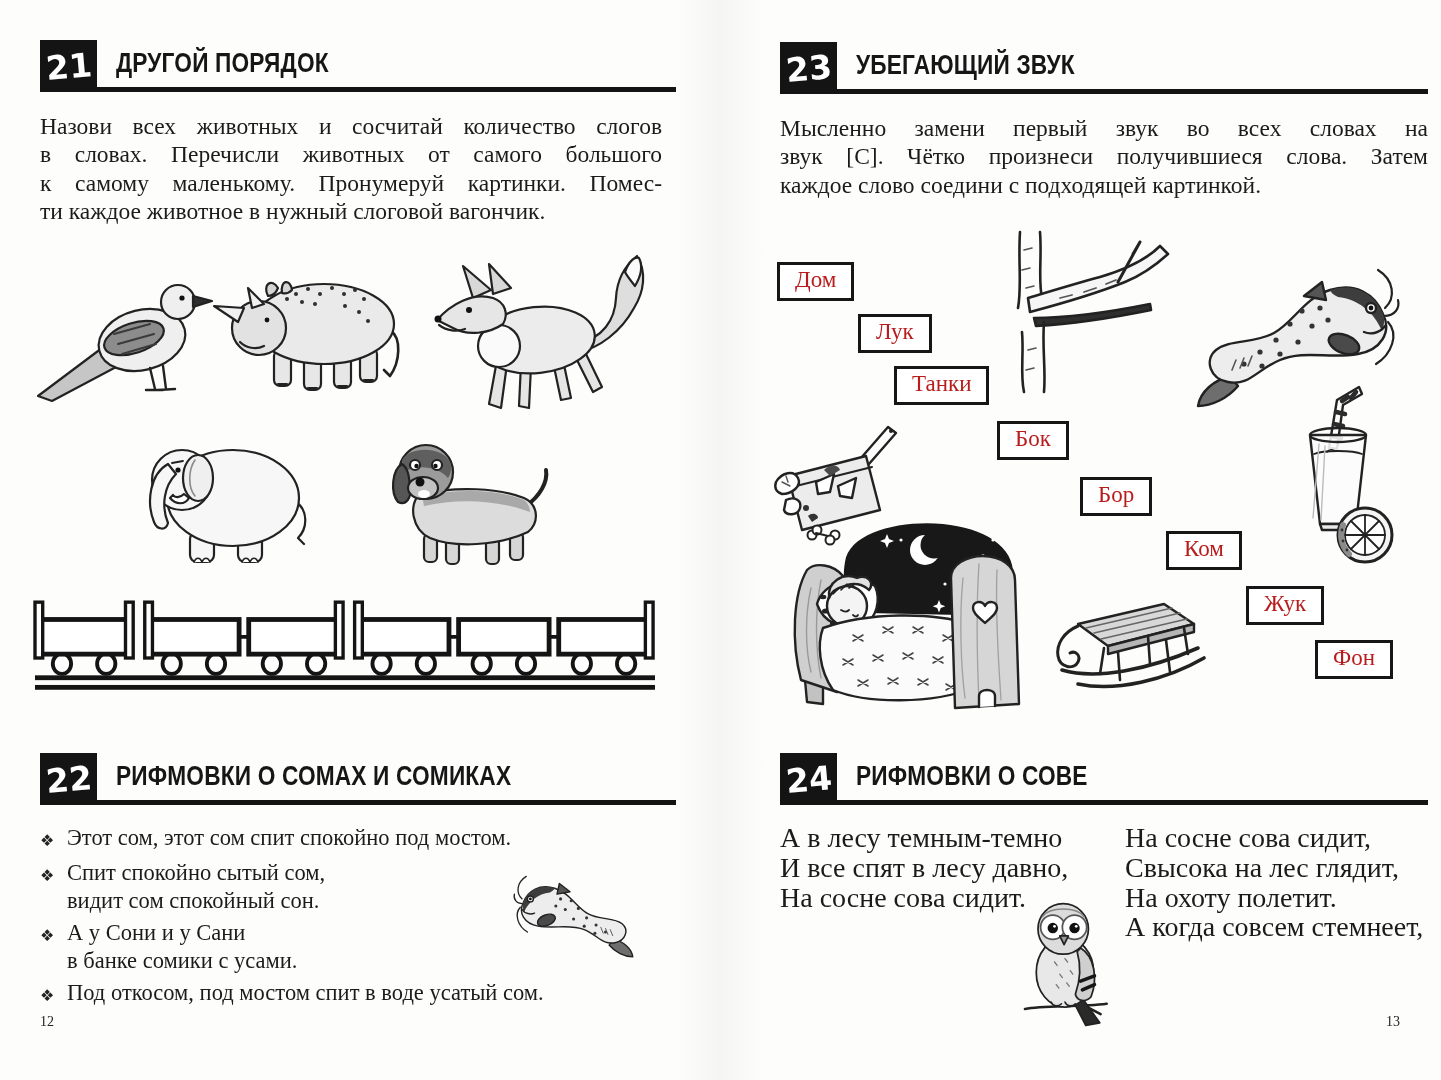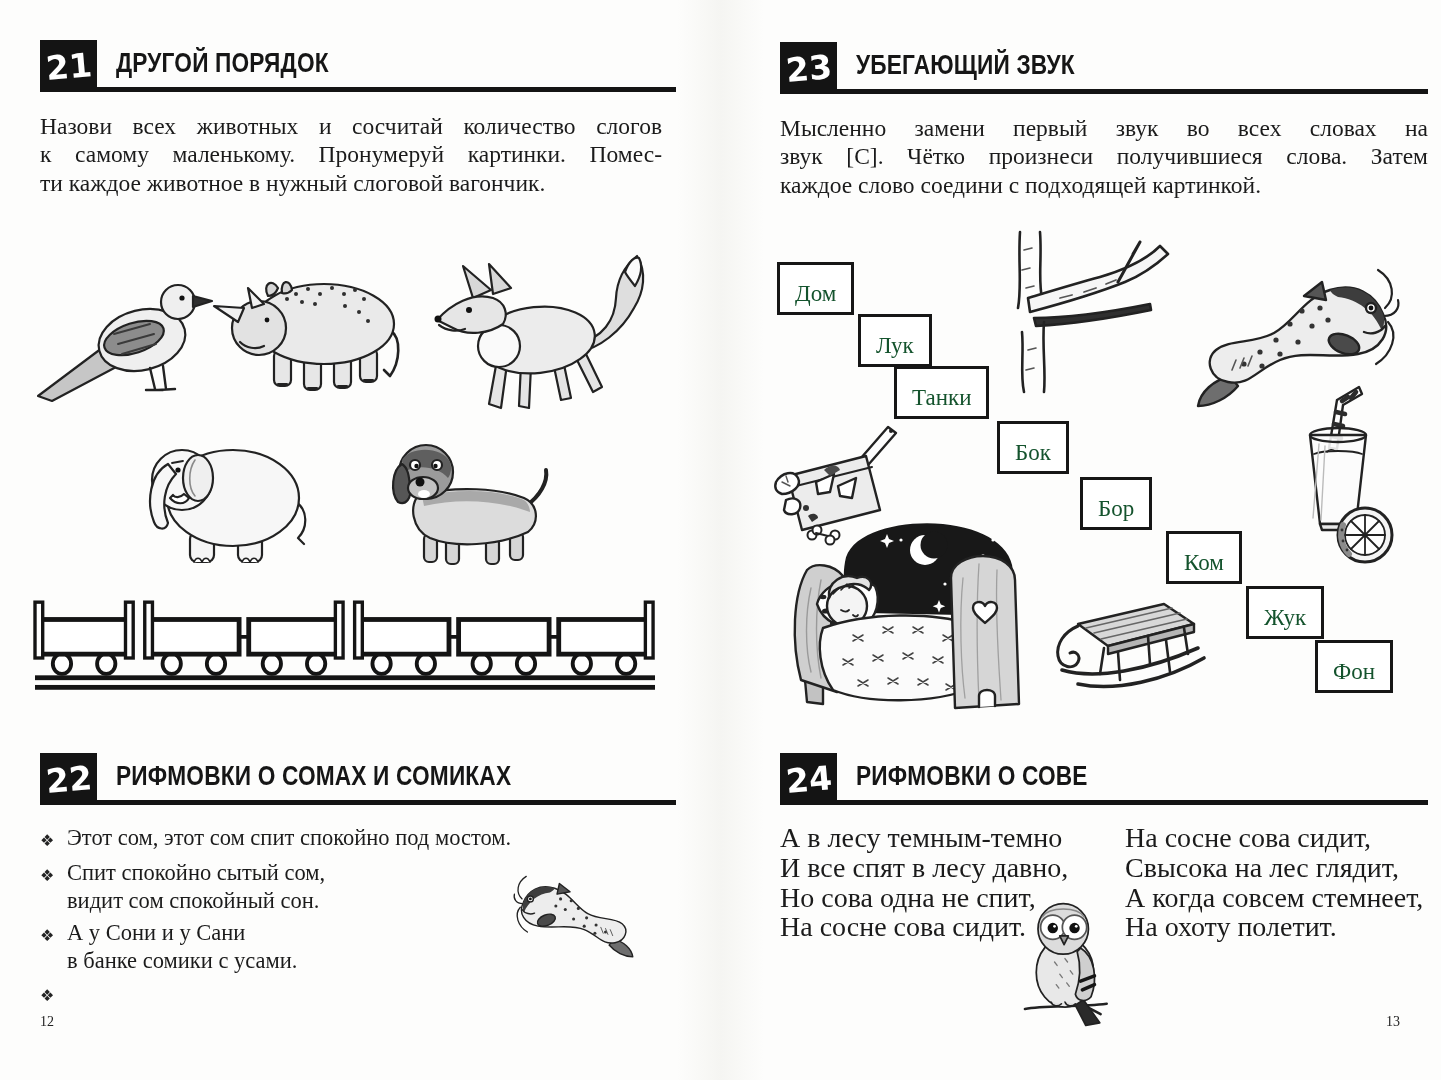--- a/index.html
+++ b/index.html
@@ -9,22 +9,22 @@
     font-family:"Liberation Serif",serif;color:#1b1b1b;}
   .exheader{position:absolute;height:47px;border-bottom:5px solid #141414;}
   .numbox{position:absolute;left:0;top:0;width:57px;height:52px;background:#141414;color:#fff;
     display:flex;align-items:center;justify-content:center;}
   .numbox span{font-family:"DejaVu Sans",sans-serif;font-weight:bold;font-size:33px;transform:rotate(-5deg);}
   .extitle{position:absolute;left:76px;top:8px;font-family:"Liberation Sans",sans-serif;font-weight:bold;
     font-size:27px;color:#161616;white-space:nowrap;transform:scaleX(0.84);transform-origin:0 50%;letter-spacing:0.2px;}
   .instr{position:absolute;font-size:23.5px;line-height:28.4px;}
   .jline{text-align:justify;text-align-last:justify;}
   .lline{text-align:left;}
-  .card{position:absolute;border:3px solid #161616;background:#fff;padding:16px 15px 5px;
-    font-size:23px;color:#14532d;white-space:nowrap;}
+  .card{position:absolute;border:3px solid #161616;background:#fff;padding:2px 15px 5px;
+    font-size:23px;color:#b91c1c;white-space:nowrap;}
   .rhymes{position:absolute;left:40px;top:824px;width:628px;font-size:22.5px;line-height:28.5px;}
   .rhyme{display:flex;margin-bottom:3px;}
   .rbullet{flex:none;width:27px;font-family:"DejaVu Sans",sans-serif;font-size:16px;color:#242424;padding-top:3px;}
   .verse{position:absolute;top:823px;font-size:28px;line-height:29.8px;white-space:nowrap;}
   .pagenum{position:absolute;top:1014px;font-size:14px;color:#222;}
   .illus{position:absolute;}
   svg{display:block;overflow:visible;}
 </style>
 </head>
 <body>
@@ -33,20 +33,21 @@
 
   <div class="exheader" style="left:40px;top:40px;width:636px;">
     <div class="numbox">
       <span>21</span>
     </div>
     <div class="extitle">ДРУГОЙ ПОРЯДОК</div>
   </div>
 
   <div class="instr" style="left:40px;top:112px;width:622px;">
     <div class="jline">Назови всех животных и сосчитай количество слогов</div>
+    <div class="jline">в словах. Перечисли животных от самого большого</div>
     <div class="jline">к самому маленькому. Пронумеруй картинки. Помес-</div>
     <div class="lline">ти каждое животное в нужный слоговой вагончик.</div>
   </div>
 
   <svg class="illus" style="left:30px;top:272px;" width="205" height="132" viewBox="0 0 205 132">
     <g stroke="#222" stroke-width="2.2" stroke-linejoin="round" stroke-linecap="round">
       <polygon points="8,124 72,76 88,94 22,129" fill="#c6c6c6"></polygon>
       <ellipse cx="112" cy="68" rx="44" ry="30" fill="#efefef" transform="rotate(-14 112 68)"></ellipse>
       <ellipse cx="104" cy="66" rx="31" ry="15" fill="#8c8c8c" transform="rotate(-18 104 66)"></ellipse>
       <path d="M84,62 L120,52 M88,72 L124,62 M92,82 L126,72" fill="none" stroke="#3a3a3a" stroke-width="2"></path>
@@ -210,20 +211,23 @@
     </div>
     <div class="rhyme">
       <span class="rbullet">❖</span>
       <div class="rlines">
         <div>А у Сони и у Сани</div>
         <div>в банке сомики с усами.</div>
       </div>
     </div>
     <div class="rhyme">
       <span class="rbullet">❖</span>
+      <div class="rlines">
+          <div>Под откосом, под мостом спит в воде усатый сом.</div>
+        </div>
     </div>
   </div>
 
   <svg class="illus" style="left:515px;top:858px;" width="145" height="112" viewBox="0 0 245 155">
     <g transform="scale(-1,1) translate(-245,0)" stroke="#222" stroke-width="2.4" stroke-linejoin="round" stroke-linecap="round">
       <path d="M233,52 C244,42 242,24 226,14 M236,66 C247,78 240,98 224,108 M232,60 C243,60 248,52 246,44" fill="none" stroke-width="2.2"></path>
       <path d="M78,120 C62,124 48,136 46,150 C60,150 76,142 86,130 Z" fill="#6e6e6e"></path>
       <path d="M231,58 C240,76 229,94 206,98 C178,103 152,94 128,104 C104,114 98,130 76,126 C58,123 52,104 64,94 C78,83 102,88 122,77 C142,66 152,42 178,34 C203,26 223,38 231,58 Z" fill="#ededed"></path>
       <path d="M178,34 C203,26 223,38 231,58 C233,64 232,70 230,75 C222,56 206,43 186,41 C182,39 179,37 178,34 Z" fill="#3d3d3d" stroke="none"></path>
       <polygon points="152,40 170,26 174,44" fill="#555"></polygon>
@@ -426,29 +430,28 @@
   <div class="exheader" style="left:780px;top:753px;width:648px;">
     <div class="numbox">
       <span>24</span>
     </div>
     <div class="extitle">РИФМОВКИ О СОВЕ</div>
   </div>
 
   <div class="verse" style="left:780px;">
     <div>А в лесу темным-темно</div>
     <div>И все спят в лесу давно,</div>
-    <div>Но сова одна не спит,</div>
     <div>На сосне сова сидит.</div>
   </div>
 
   <div class="verse" style="left:1125px;">
     <div>На сосне сова сидит,</div>
     <div>Свысока на лес глядит,</div>
+    <div>На охоту полетит.</div>
     <div>А когда совсем стемнеет,</div>
-    <div>На охоту полетит.</div>
   </div>
 
   <svg class="illus" style="left:1018px;top:892px;" width="100" height="140" viewBox="0 0 115 152">
     <g stroke="#222" stroke-width="2" stroke-linejoin="round" stroke-linecap="round">
       <path d="M8,130 C30,126 70,128 102,124 M78,127 L95,136" fill="none" stroke-width="3"></path>
       <polygon points="70,112 94,146 78,149 62,118" fill="#2a2a2a"></polygon>
       <ellipse cx="54" cy="88" rx="33" ry="40" fill="#e8e8e8"></ellipse>
       <path d="M72,60 C88,70 92,95 84,116 C78,123 68,121 66,113 C72,96 72,78 68,64 Z" fill="#cfcfcf"></path>
       <path d="M72,98 L88,92 M74,108 L88,102" stroke="#161616" stroke-width="4"></path>
       <g stroke="#777" stroke-width="1.5">

